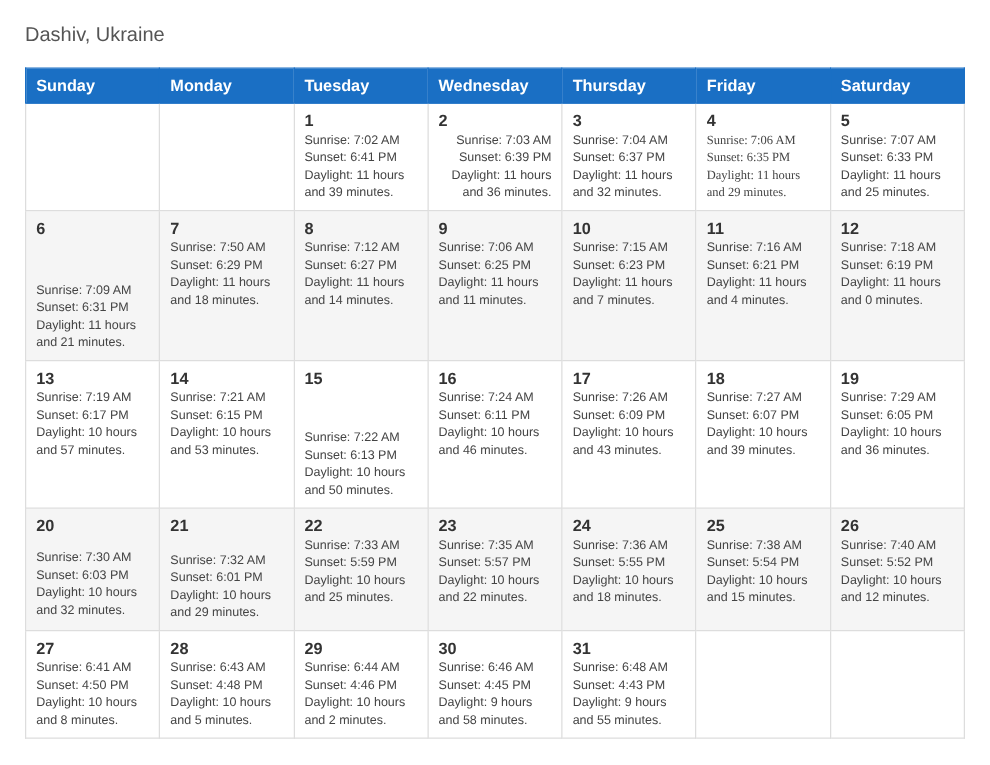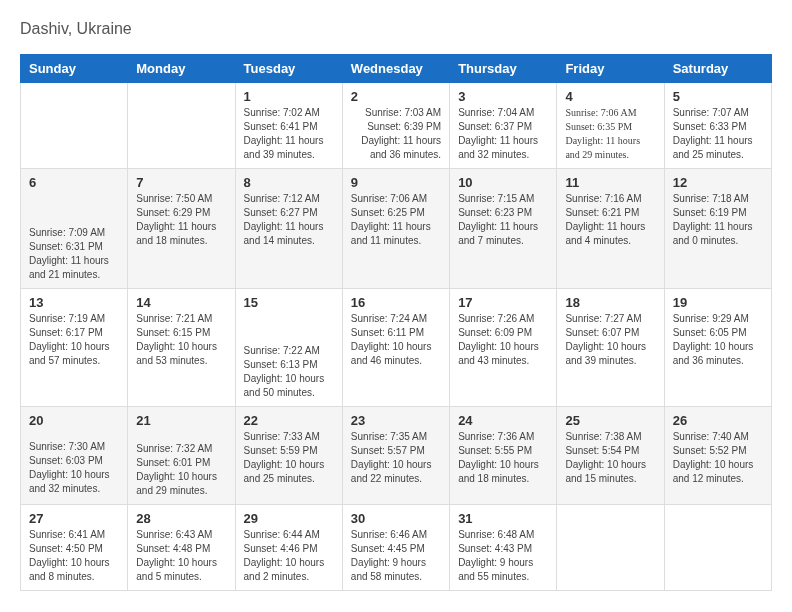--- a/index.html
+++ b/index.html
@@ -222,21 +222,21 @@
 Daylight: 10 hours and 43 minutes.</div>
         </td>
         <td>
           <span class="day-number">18</span>
           <div class="day-info" style="white-space: pre-line;">Sunrise: 7:27 AM
 Sunset: 6:07 PM
 Daylight: 10 hours and 39 minutes.</div>
         </td>
         <td>
           <span class="day-number">19</span>
-          <div class="day-info" style="white-space: pre-line;">Sunrise: 9:29 AM
+          <div class="day-info" style="white-space: pre-line;">Sunrise: 7:29 AM
 Sunset: 6:05 PM
 Daylight: 10 hours and 36 minutes.</div>
         </td>
       </tr>
       <tr>
         <td>
           <span class="day-number">20</span>
           <div class="day-info" style="white-space: pre-line; margin-top: 12px;">Sunrise: 7:30 AM
 Sunset: 6:03 PM
 Daylight: 10 hours and 32 minutes.</div>

